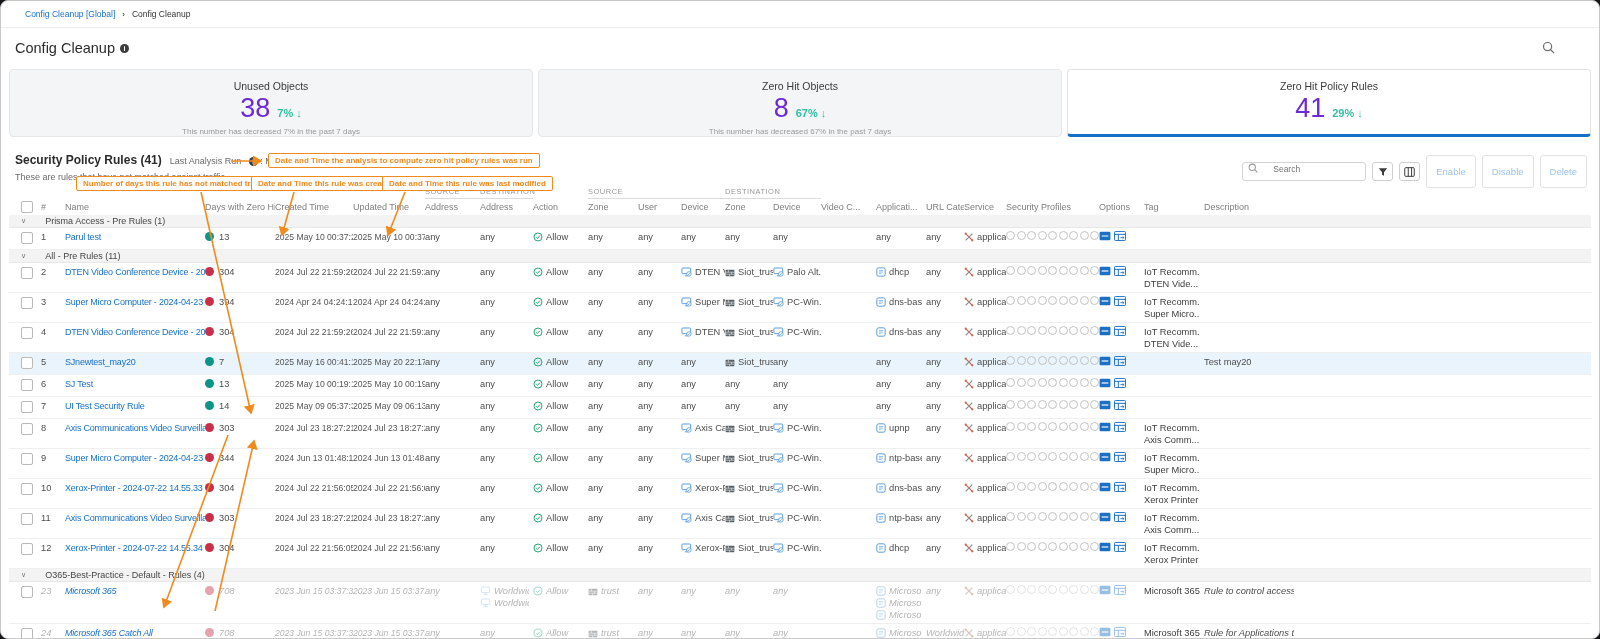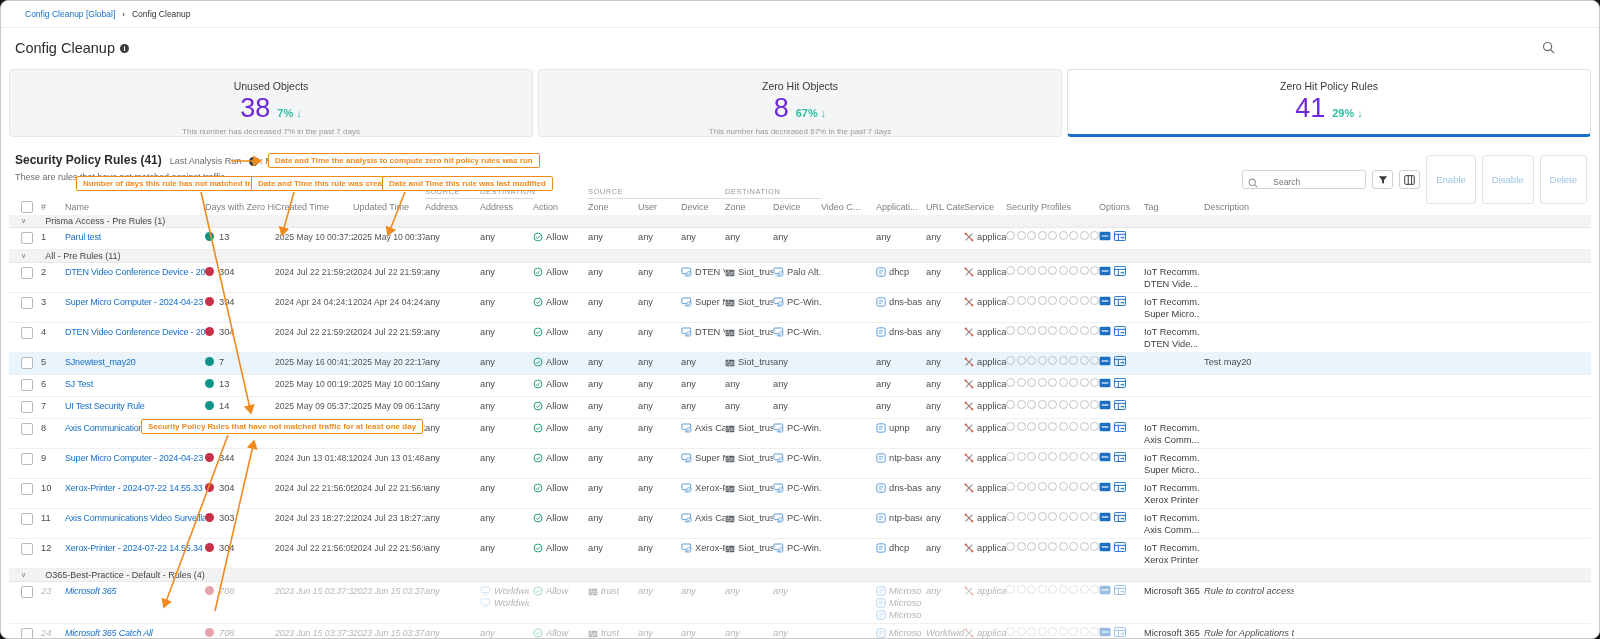--- a/index.html
+++ b/index.html
@@ -21,24 +21,24 @@
   .card-label{font-size:10.5px;color:#3a3a3a;}
   .card-num{font-size:27px;color:#6d28d9;display:inline-block;margin-top:3px;line-height:26px;}
   .card-delta{font-size:11px;color:#2fbfa3;font-weight:bold;margin-left:7px;}
   .card-cap{font-size:8px;color:#9a9a9a;margin-top:6px;}
   
   .tablewrap{position:absolute;top:148px;left:8px;right:8px;bottom:0;}
   .sec-title{position:absolute;top:4px;left:6px;font-size:12px;color:#2b2b2b;font-weight:bold;}
   .sec-run{font-size:9px;color:#6b6b6b;font-weight:normal;margin-left:8px;}
   .sec-sub{position:absolute;top:23px;left:6px;font-size:9px;color:#6b6b6b;}
   .controls{position:absolute;top:6px;right:4px;display:flex;align-items:center;gap:6px;}
-  .searchbox{display:flex;align-items:flex-end;border:1px solid #d4d4d4;border-radius:3px;height:17px;width:112px;padding:0 5px;gap:13px;background:#fff;}
+  .searchbox{display:flex;align-items:flex-start;border:1px solid #d4d4d4;border-radius:3px;height:17px;width:112px;padding:0 5px;gap:13px;background:#fff;}
   .searchbox input{border:none;outline:none;font-size:8.5px;width:85px;color:#444;font-family:"Liberation Sans",sans-serif;background:transparent;}
   .iconbtn{width:19px;height:17px;border:1px solid #cfcfcf;border-radius:3px;display:flex;align-items:center;justify-content:center;background:#fff;cursor:pointer;}
-  .txtbtn{font-size:9.5px;color:#9cc3e8;border:1px solid #e2e2e2;border-radius:3px;padding:18px 9px;background:#fff;cursor:default;}
+  .txtbtn{font-size:9.5px;color:#9cc3e8;border:1px solid #e2e2e2;border-radius:3px;padding:10px 9px;background:#fff;cursor:default;}
   
   .thead{position:absolute;top:36px;left:0;right:0;}
   .grid{display:grid;grid-template-columns:22px 24px 140px 70px 78px 72px 55px 53px 55px 50px 43px 44px 48px 48px 55px 50px 38px 42px 93px 45px 60px 90px 1fr;padding-left:10px;}
   .ghrow{height:14px;align-items:end;}
   .gh{font-size:7.5px;color:#9a9a9a;letter-spacing:.5px;border-bottom:1px solid #dcdcdc;padding-bottom:2px;}
   .chrow{height:16px;align-items:center;border-bottom:1px solid #dcdcdc;}
   .th{font-size:9px;color:#7f7f7f;overflow:hidden;white-space:nowrap;padding-right:4px;}
   
   .tbody{position:absolute;top:66px;left:0;right:0;bottom:0;overflow:hidden;}
   .grow{height:12px;background:#f3f3f3;display:flex;align-items:center;padding-left:12px;font-size:9px;color:#454545;border-bottom:1px solid #e7e7e7;gap:19px;}
@@ -965,21 +965,20 @@
           </div>
           <div class="td "><span class="descln">Rule for Applications th...</span></div>
         </div>
       </div>
   </div>
 
   <div class="anno" style="left:267px;top:152px;">Date and Time the analysis to compute zero hit policy rules was run</div>
   <div class="anno" style="left:75px;top:175px;">Number of days this rule has not matched traffic</div>
   <div class="anno" style="left:250px;top:175px;">Date and Time this rule was created</div>
   <div class="anno" style="left:381px;top:175px;">Date and Time this rule was last modified</div>
-  <div class="anno" style="left:140px;top:418px;">Security Policy Rules that have not matched traffic for at least one day</div>
 
   <svg class="alayer" width="1600" height="639" viewBox="0 0 1600 639">
     <defs>
       <marker id="ah" markerWidth="7" markerHeight="7" refX="5" refY="3.5" orient="auto">
         <path d="M0,0L6,3.5L0,7z" fill="#f08a1d"></path>
       </marker>
     </defs>
     <path d="M230,160 L260,160" stroke="#f08a1d" stroke-width="1.6" fill="none" marker-end="url(#ah)"></path>
     <path d="M200,191 L250,412" stroke="#f08a1d" stroke-width="1.6" fill="none" marker-end="url(#ah)"></path>
     <path d="M293,191 L281,234" stroke="#f08a1d" stroke-width="1.6" fill="none" marker-end="url(#ah)"></path>

